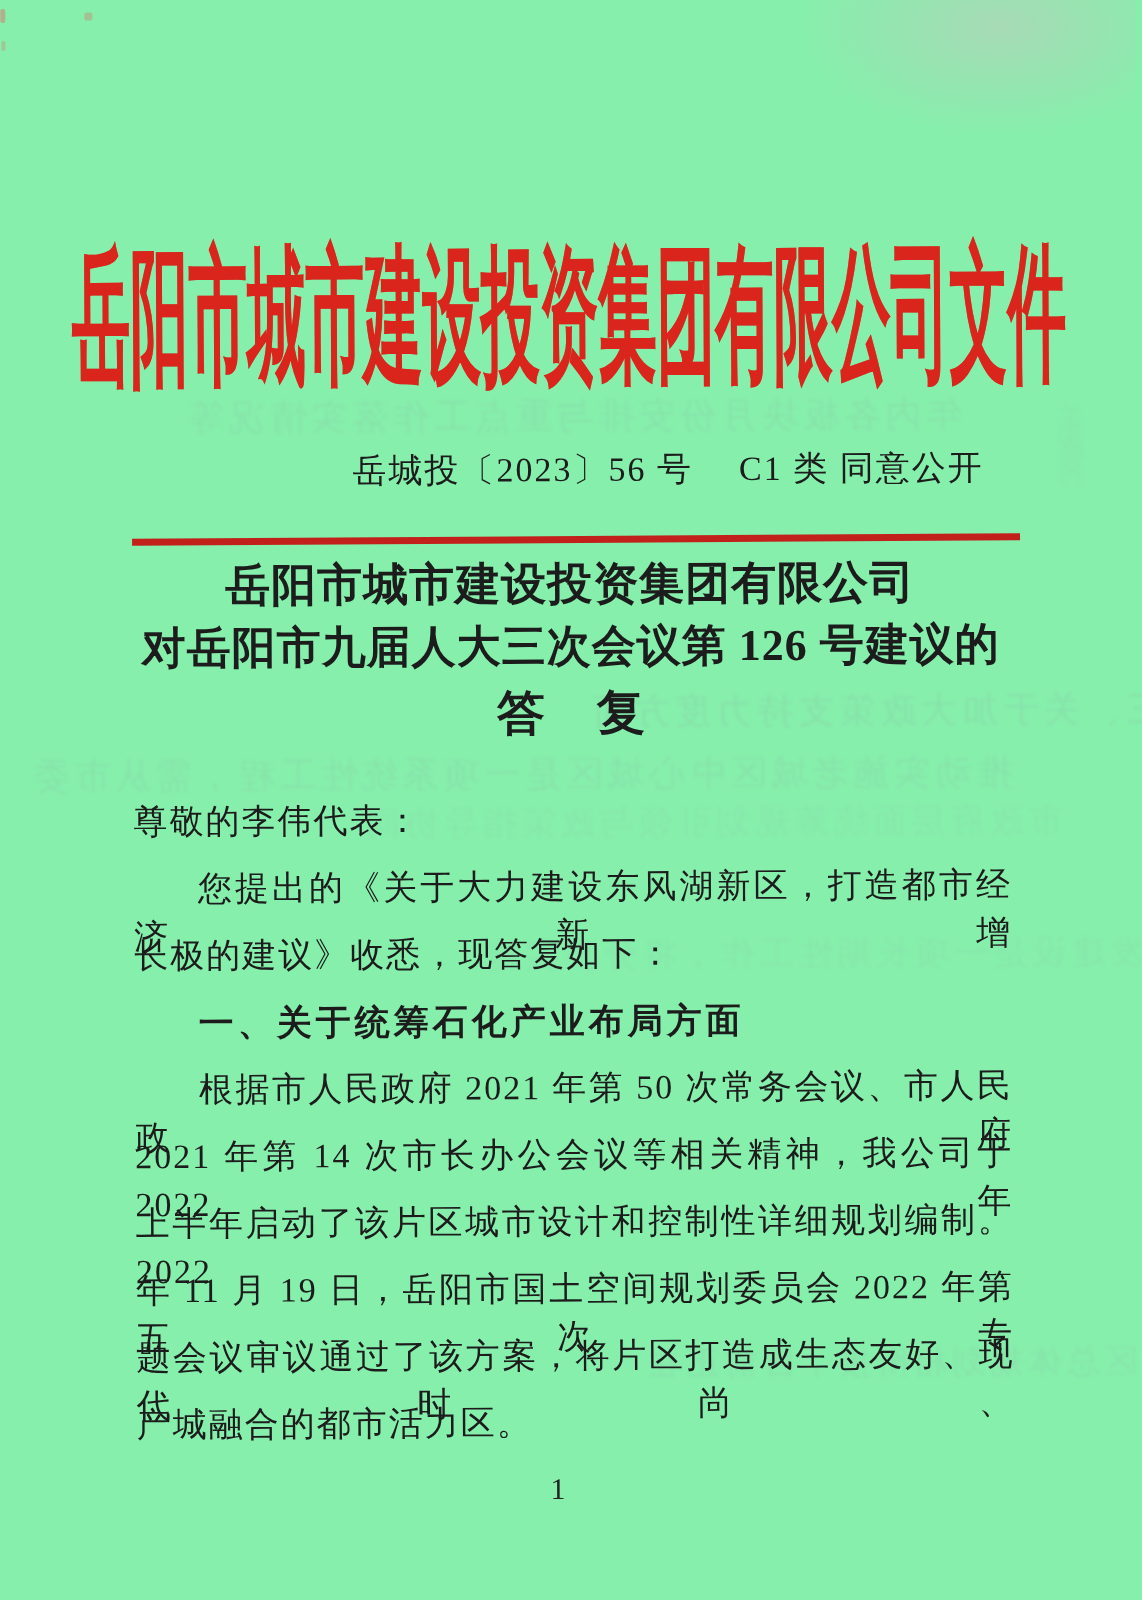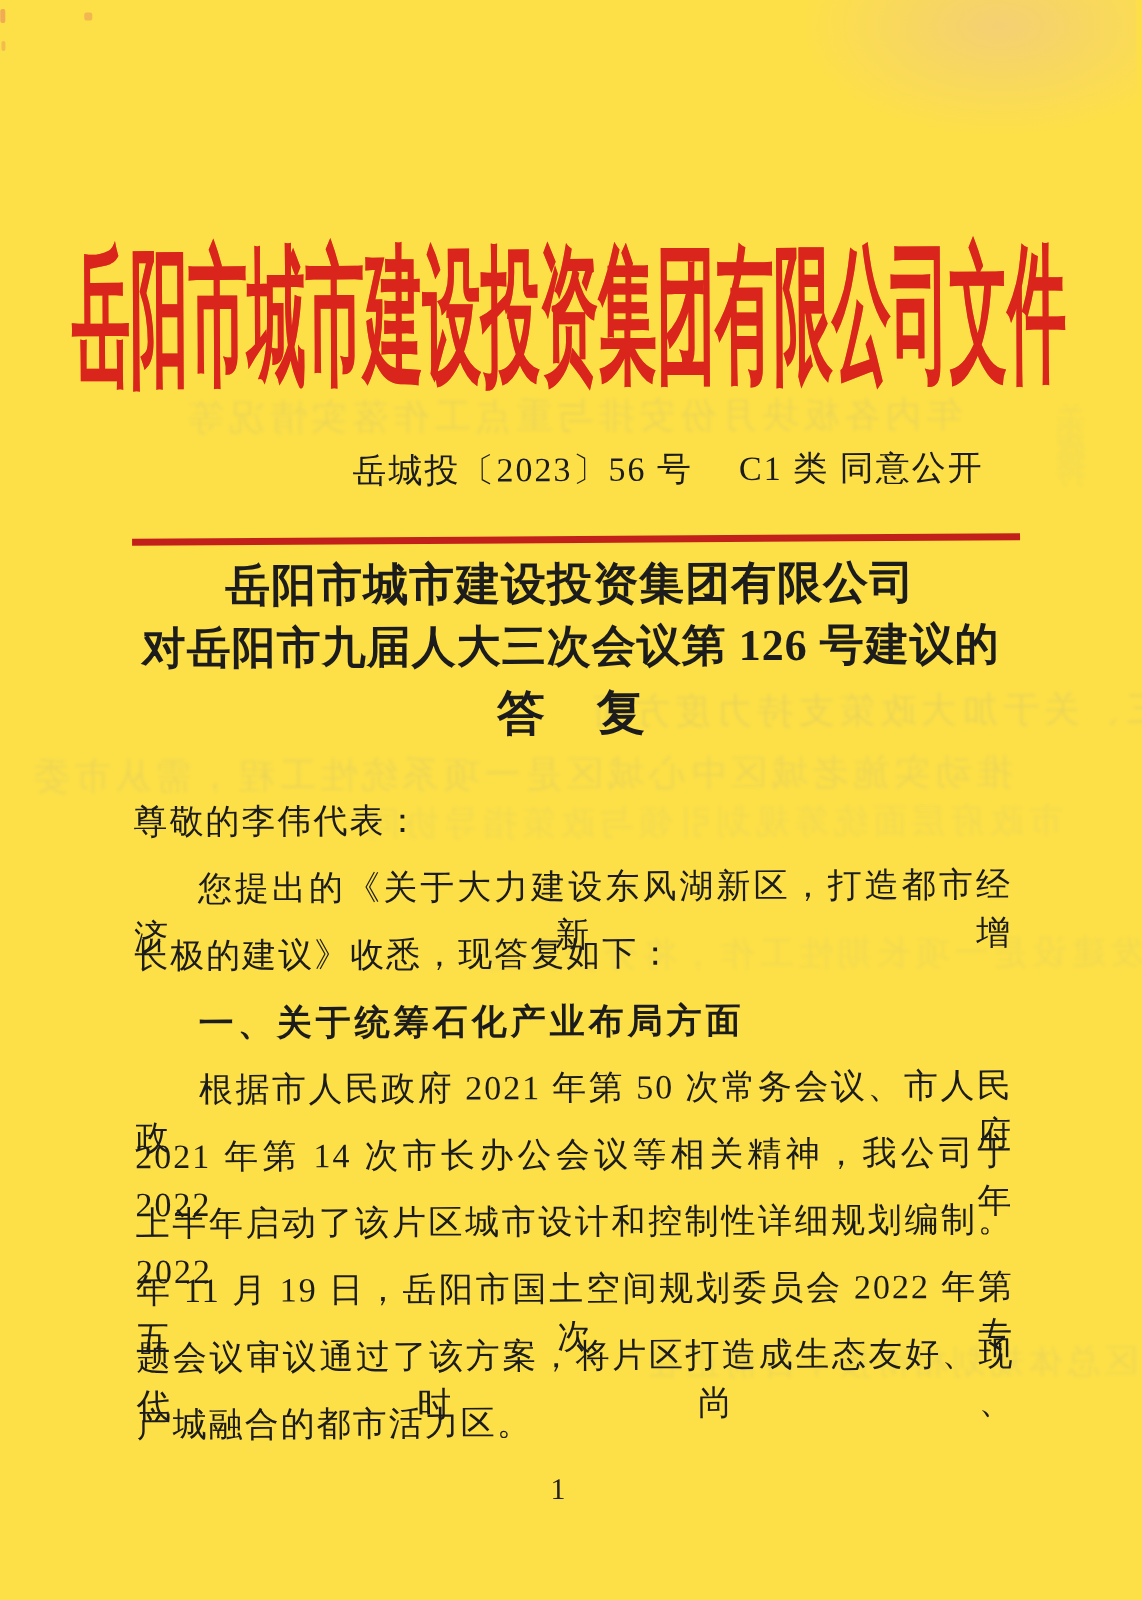--- a/index.html
+++ b/index.html
@@ -1,20 +1,20 @@
 <!DOCTYPE html>
 <html><head>
 <meta charset="utf-8">
 <style>
   html,body{margin:0;padding:0;background:#e8e8e8;}
   .page{
     position:relative;
     width:1142px;height:1600px;
     margin:0 auto;
-    background:#fde047;
+    background:#86efac;
     overflow:hidden;
     font-family:"Liberation Serif","DejaVu Serif",serif;
     color:#1c1c1c;
   }
   .tilt{
     position:absolute;inset:0;
     transform:rotate(-0.3deg);
     transform-origin:50% 45%;
   }
   

